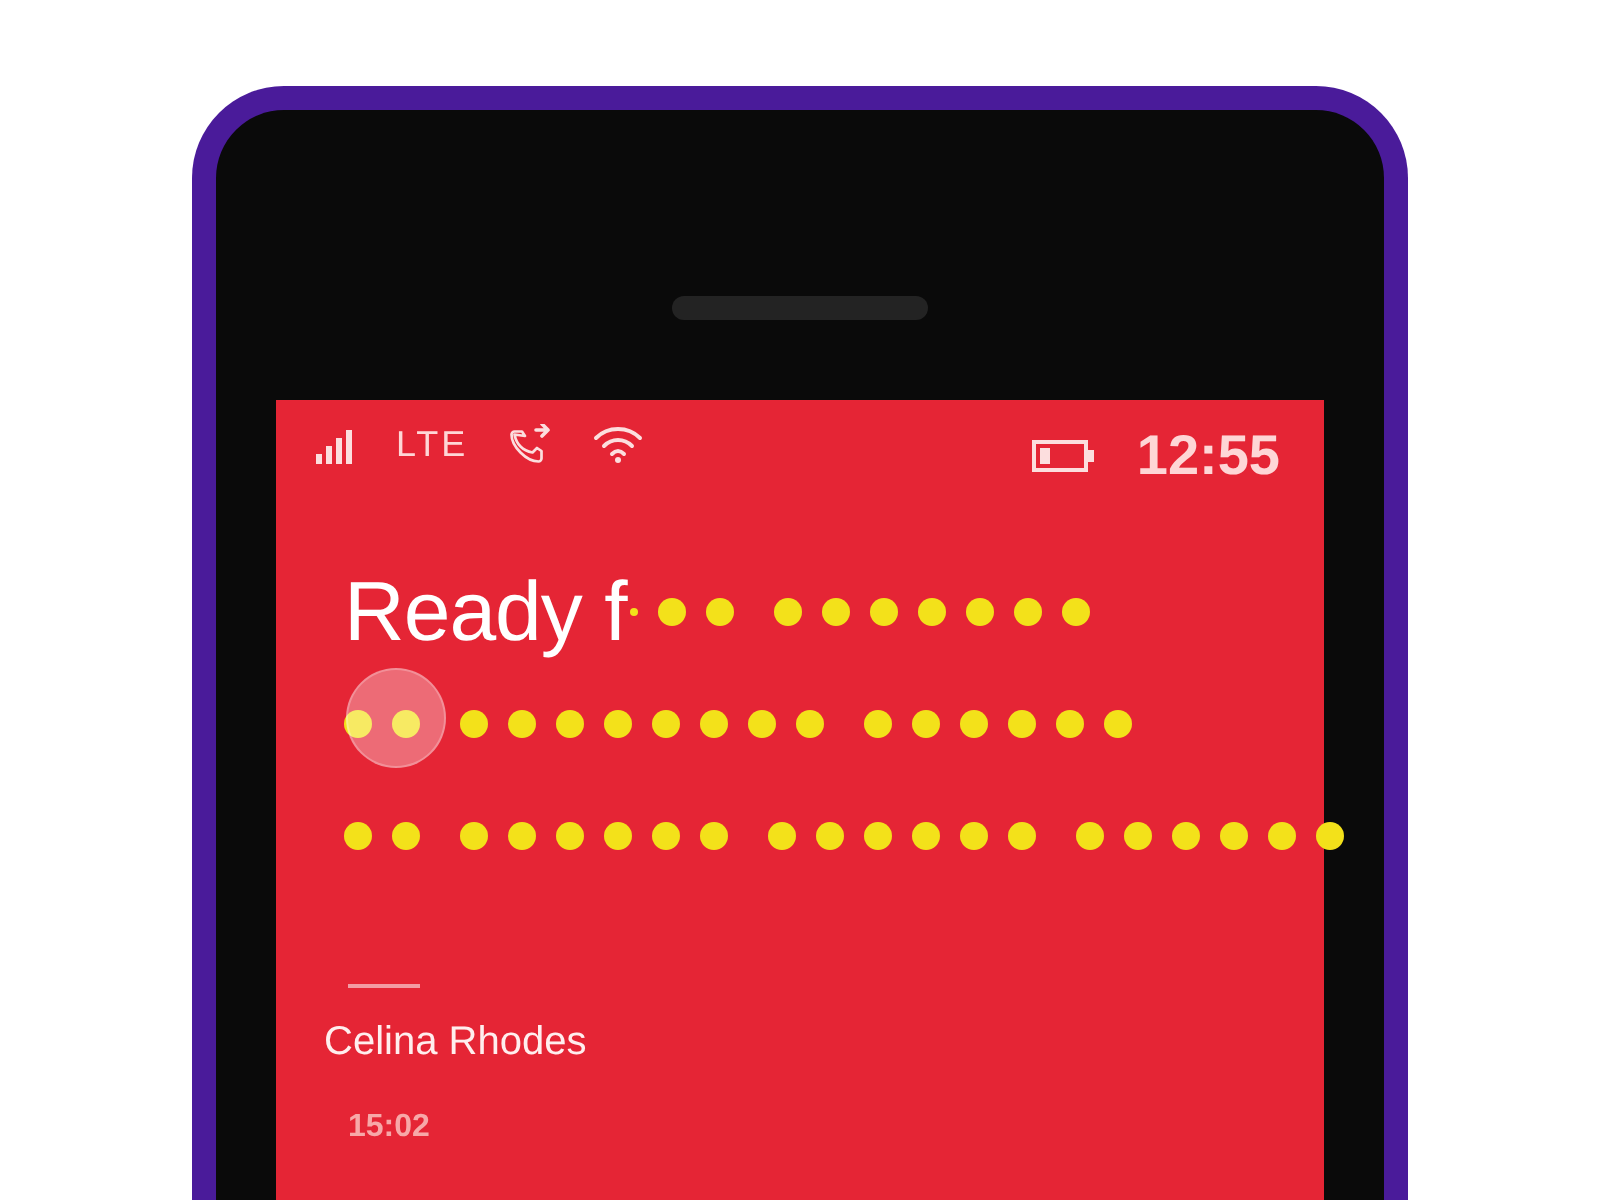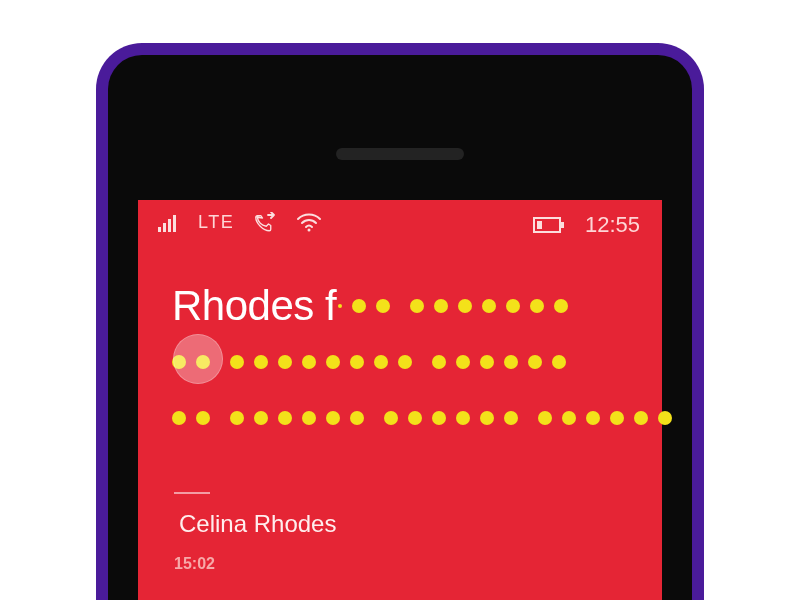--- a/index.html
+++ b/index.html
@@ -17,41 +17,41 @@
   }
   .screen{
     position:absolute;left:30px;right:30px;top:145px;height:700px;
     background:#e52535;
   }
   
   .status{position:absolute;left:0;right:0;top:12px;height:34px;color:#fed6d6;}
   .status .left{position:absolute;left:20px;top:0;display:flex;align-items:flex-start;gap:18px;}
   .status .right{position:absolute;right:22px;top:0;display:flex;align-items:center;gap:20px;}
   .lte{font-size:18px;letter-spacing:1.5px;font-weight:500;}
-  .clock{font-size:22px;font-weight:400;}
+  .clock{font-size:28px;font-weight:700;}
   svg{display:block;}
   
   .headline{
     position:absolute;left:34px;top:78px;
     font-size:42px;font-weight:400;color:#fff;line-height:56px;letter-spacing:-0.5px;
     width:470px;
   }
   .row{display:flex;flex-wrap:nowrap;align-items:center;height:56px;}
   .word{display:inline-flex;margin-right:20px;}
   .dot{width:14px;height:14px;border-radius:50%;background:#f3e11a;margin-right:10px;}
   .word .dot:last-child{margin-right:0;}
   .revealed{white-space:pre;}
   .seldot{width:4px;height:4px;border-radius:50%;background:#f3e11a;align-self:center;margin-right:10px;margin-left:2px;}
   
   .cursor{
     position:absolute;left:35px;top:134px;width:48px;height:48px;border-radius:50%;
     background:rgba(255,255,255,0.32);border:1px solid rgba(255,255,255,0.25);
   }
   .divider{position:absolute;left:36px;top:292px;width:36px;height:2px;background:rgba(255,255,255,0.55);}
-  .author{position:absolute;left:41px;top:310px;font-size:24px;color:#fee;font-weight:400;}
+  .author{position:absolute;left:24px;top:310px;font-size:20px;color:#fee;font-weight:400;}
   .time{position:absolute;left:36px;top:355px;font-size:16px;color:#f7a8a8;font-weight:700;}
 </style>
 </head>
 <body>
 
 <div class="phone">
   <div class="phone-inner">
     <div class="speaker"></div>
     <div class="screen">
 
@@ -94,21 +94,21 @@
                 <rect x="28" y="6" width="3" height="6" fill="#fcdede"></rect>
                 <rect x="4" y="5" width="5" height="8" fill="#fcdede"></rect>
               </svg>
           </span>
           <span class="clock">12:55</span>
         </div>
       </div>
 
       <div class="headline" id="headline">
           <div class="row">
-            <span class="revealed">Rhodes f</span>
+            <span class="revealed">Ready f</span>
             <span class="seldot"></span>
             <span class="word">
               <span class="dot"></span>
               <span class="dot"></span>
             </span>
             <span class="word">
               <span class="dot"></span>
               <span class="dot"></span>
               <span class="dot"></span>
               <span class="dot"></span>

